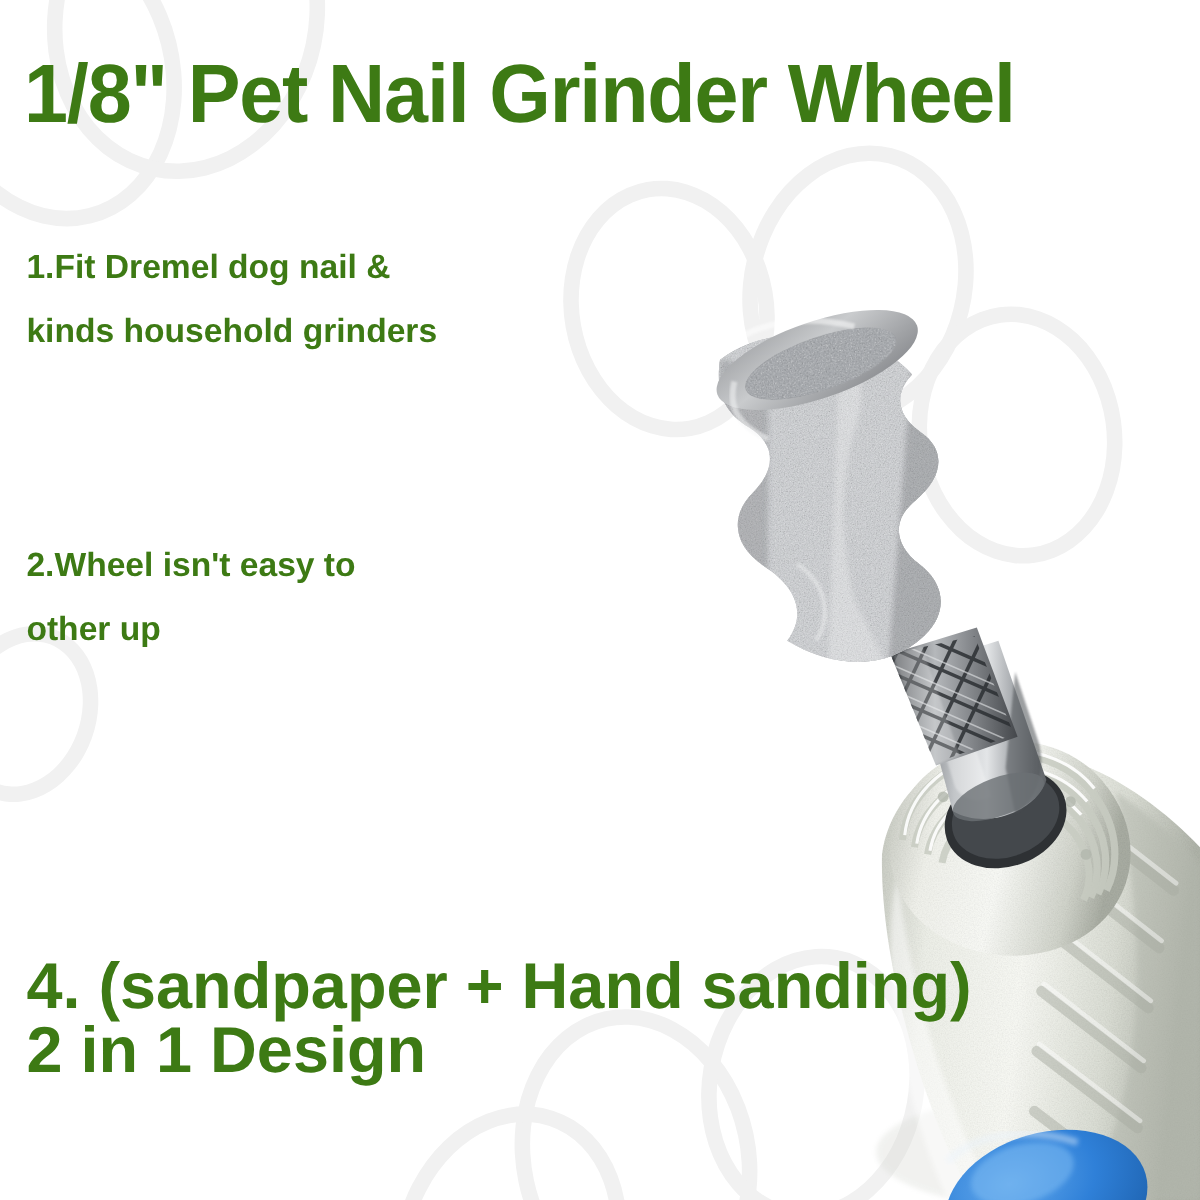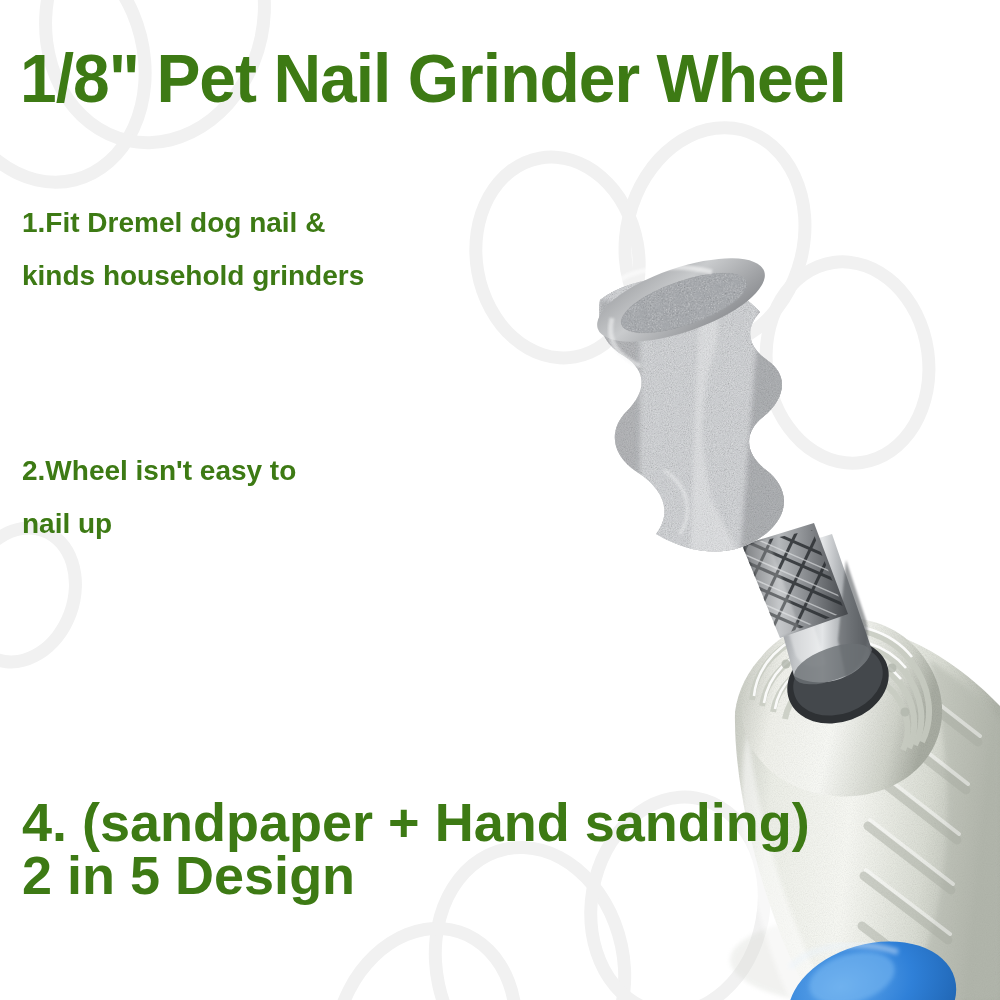--- a/index.html
+++ b/index.html
@@ -339,23 +339,23 @@
 
     <div class="headline">1/8" Pet Nail Grinder Wheel</div>
 
     <div class="feature f1">
       <span class="ln">1.Fit Dremel dog nail &amp;</span>
       <span class="ln">kinds household grinders</span>
     </div>
 
     <div class="feature f2">
       <span class="ln">2.Wheel isn't easy to</span>
-      <span class="ln">nail up</span>
+      <span class="ln">other up</span>
     </div>
 
 
     <div class="feature f4">
       <span class="ln">4. (sandpaper + Hand sanding)</span>
-      <span class="ln">2 in 5 Design</span>
+      <span class="ln">2 in 1 Design</span>
     </div>
 
   </div>
 </div>
 
 </body></html>

